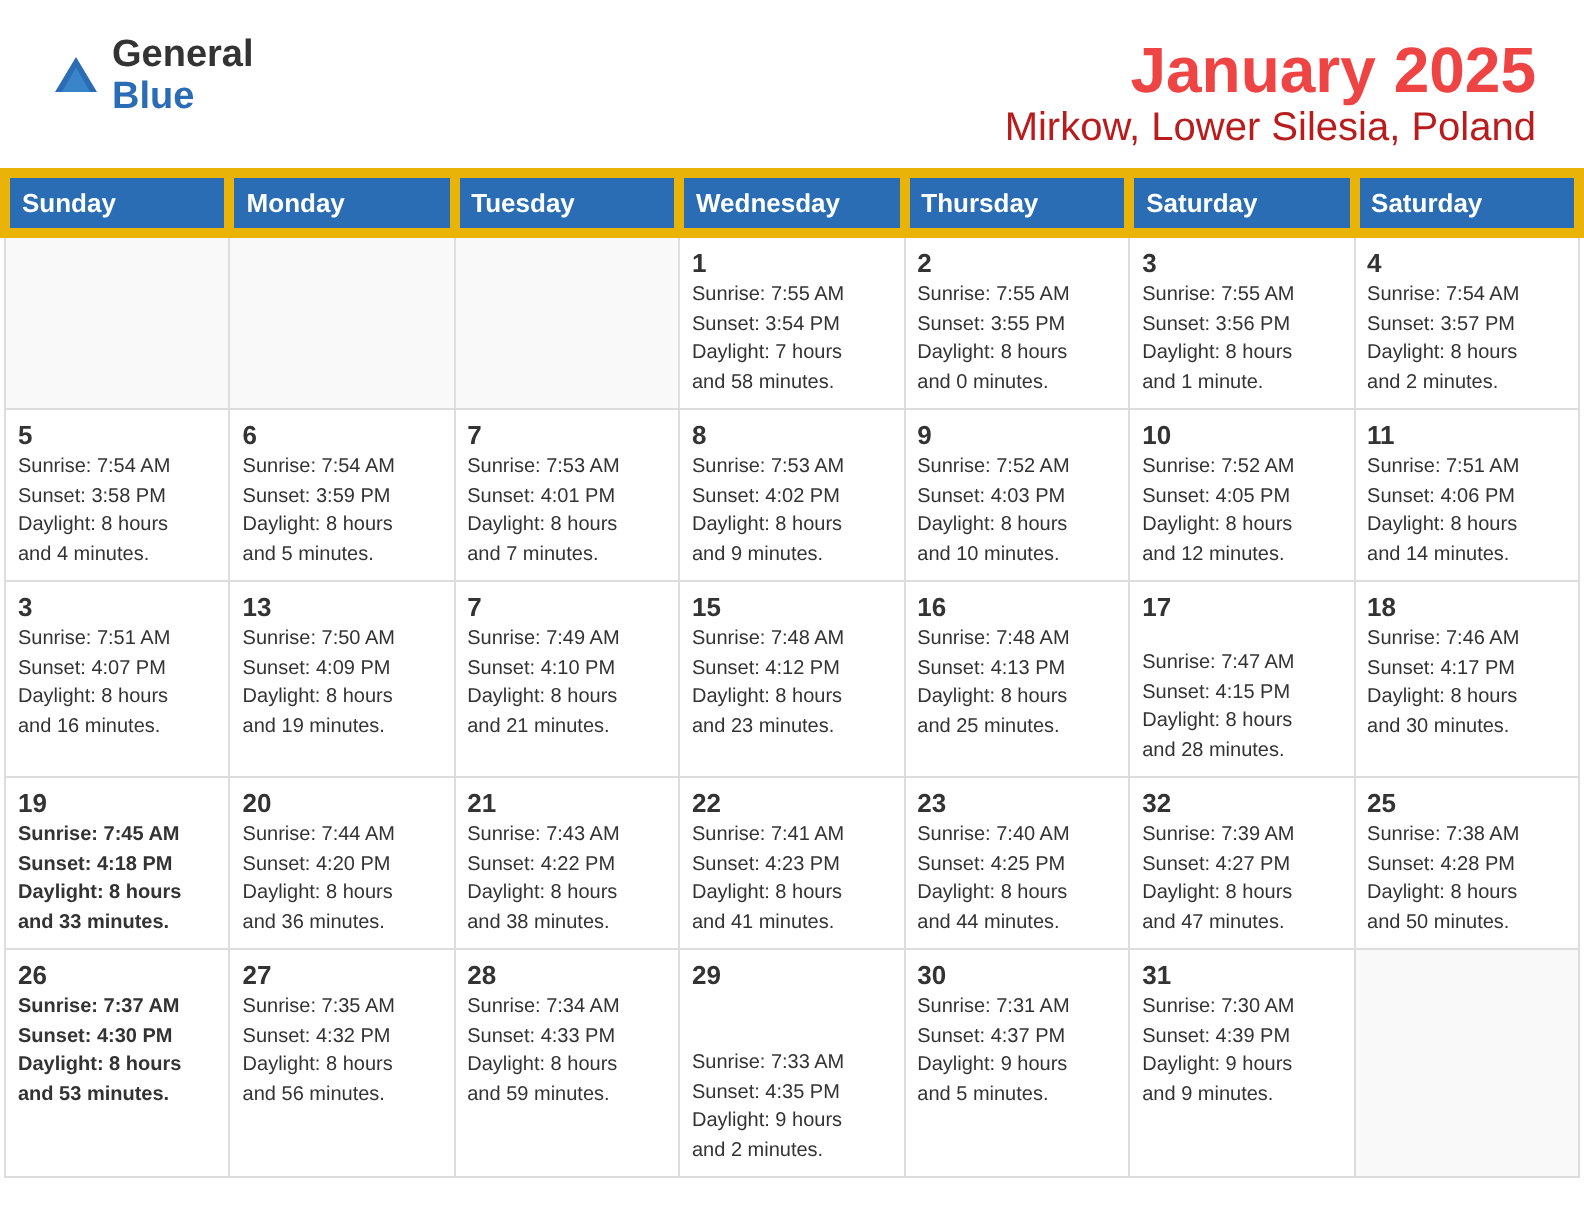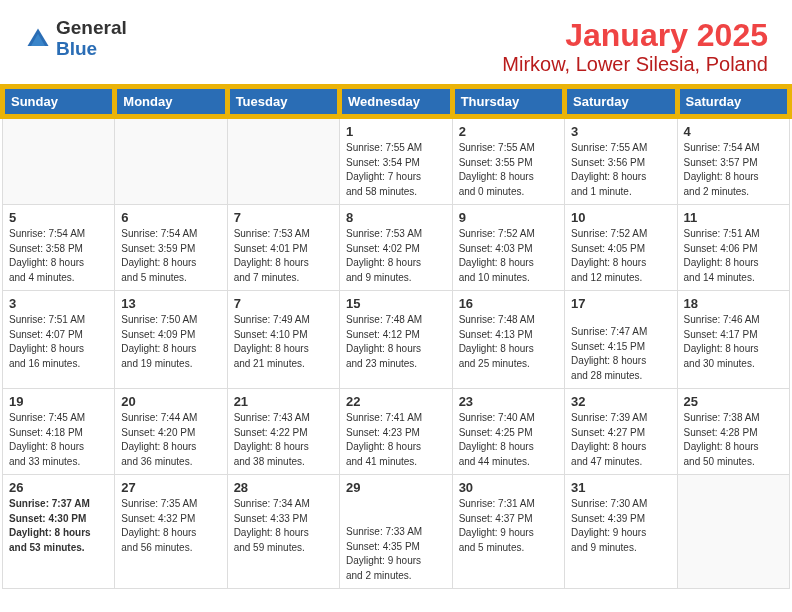--- a/index.html
+++ b/index.html
@@ -260,21 +260,21 @@
           <span class="day-num">18</span>
           <div class="day-info" style="white-space: pre-line;">Sunrise: 7:46 AM
 Sunset: 4:17 PM
 Daylight: 8 hours
 and 30 minutes.</div>
         </td>
       </tr>
       <tr class="week-row">
         <td>
           <span class="day-num">19</span>
-          <div class="day-info" style="white-space: pre-line;">Sunrise: 7:45 AM
+          <div class="day-info" style="white-space: pre-line; font-weight: bold;">Sunrise: 7:45 AM
 Sunset: 4:18 PM
 Daylight: 8 hours
 and 33 minutes.</div>
         </td>
         <td>
           <span class="day-num">20</span>
           <div class="day-info" style="white-space: pre-line;">Sunrise: 7:44 AM
 Sunset: 4:20 PM
 Daylight: 8 hours
 and 36 minutes.</div>

